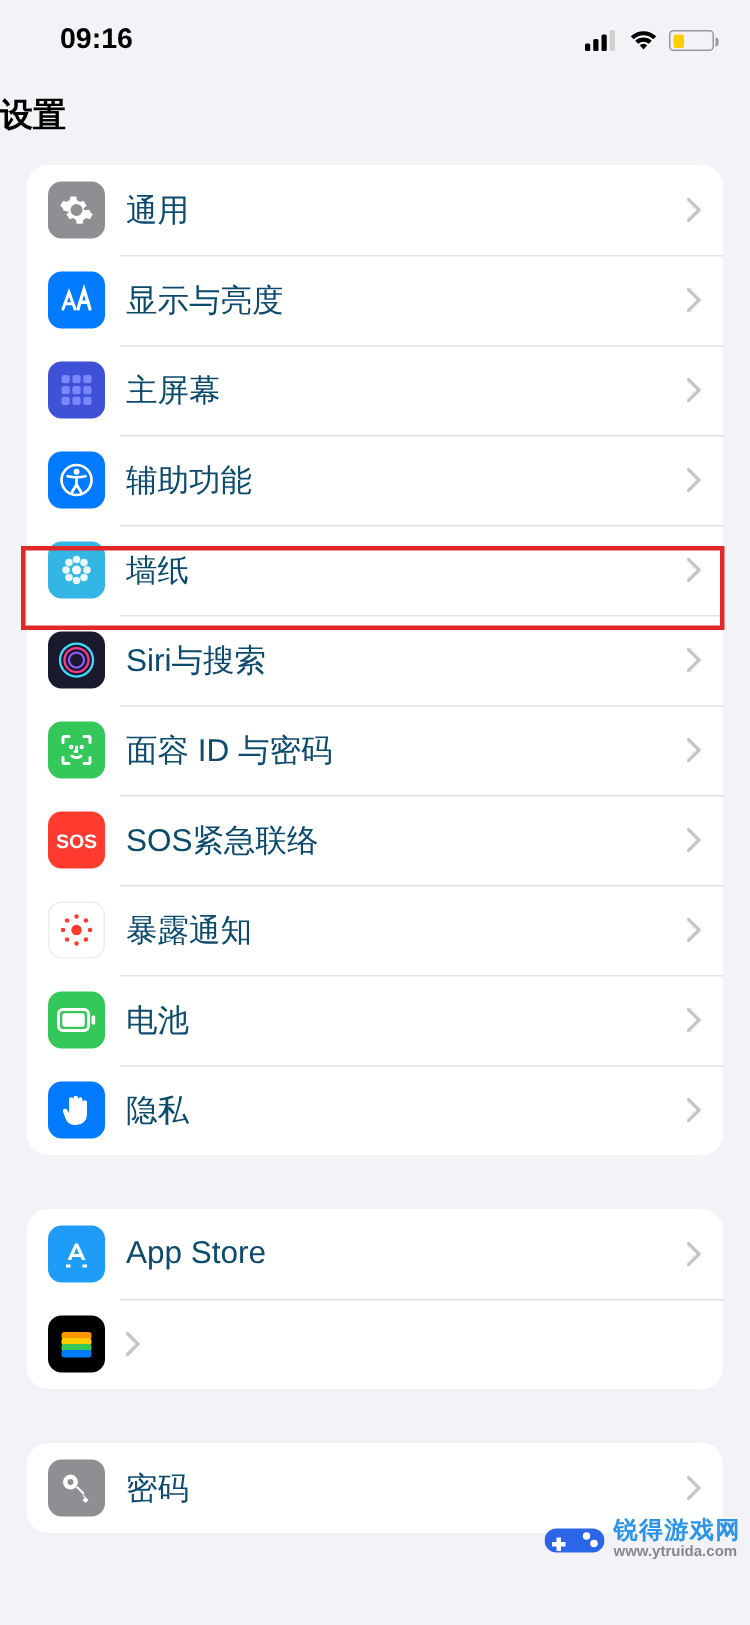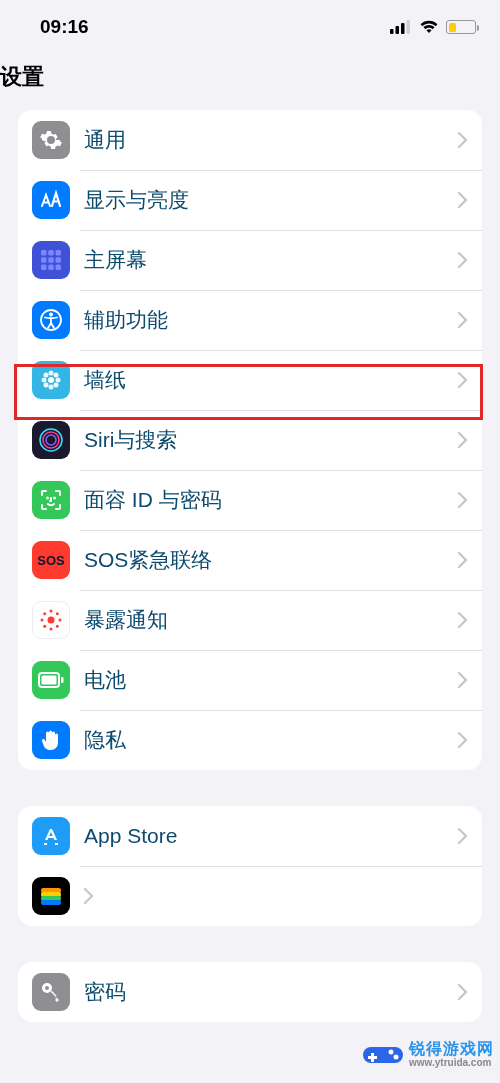--- a/index.html
+++ b/index.html
@@ -8,21 +8,21 @@
   .status-right { display: flex; align-items: center; gap: 7px; }
   .header { text-align: left; padding: 8px 0 18px; }
   .header-title { font-size: 22px; font-weight: 600; }
   .group { background: #fff; margin: 0 18px 36px; border-radius: 14px; overflow: hidden; }
   .row { display: flex; align-items: center; height: 60px; padding: 0 14px; position: relative; }
   .row + .row::before { content: ""; position: absolute; top: 0; left: 62px; right: 0; height: 1px; background: #e0e0e3; }
   .icon { width: 38px; height: 38px; border-radius: 9px; flex-shrink: 0; display: flex; align-items: center; justify-content: center; margin-right: 14px; }
   .label { flex: 1; font-size: 21px; color: #0c4a6e; }
   .chevron { color: #c6c6c9; }
   .highlight { position: absolute; border: 3px solid #e02828; pointer-events: none; z-index: 5; }
-  .watermark { position: absolute; right: 0; bottom: 8px; display: flex; align-items: center; gap: 6px; background: rgba(255,255,255,0.0); padding: 4px 6px; }
+  .watermark { position: absolute; right: 0; bottom: 36px; display: flex; align-items: center; gap: 6px; background: rgba(255,255,255,0.0); padding: 4px 6px; }
   .wm-icon { width: 40px; height: 32px; }
   .wm-text { display: flex; flex-direction: column; line-height: 1.05; font-weight: 700; }
   .wm-top { font-size: 16px; color: #2b93e8; letter-spacing: 1px; }
   .wm-bottom { font-size: 10px; color: #888; }
   .battery { width: 30px; height: 14px; border: 1.5px solid #999; border-radius: 3px; position: relative; display: flex; align-items: center; padding: 1.5px; }
   .battery::after { content: ""; position: absolute; right: -4px; top: 4px; width: 2.5px; height: 6px; background: #999; border-radius: 0 2px 2px 0; }
   .battery-fill { width: 30%; height: 100%; background: #ffcc00; border-radius: 1.5px; }
 </style>
 </head>
 <body>
@@ -156,21 +156,21 @@
           <path d="M12 10v3h-1M9 16c1.5 1.5 4.5 1.5 6 0"></path>
         </svg>
     </div>
     <span class="label">面容 ID 与密码</span>
     <svg class="chevron" width="10" height="16" viewBox="0 0 10 16">
         <path d="M1 1l7 7-7 7" stroke="currentColor" stroke-width="2.2" fill="none" stroke-linecap="round"></path>
       </svg>
   </div>
 
   <div class="row">
-    <div class="icon" style="background:#ff3b30;color:#0f172a;font-weight:700;font-size:13px">SOS</div>
+    <div class="icon" style="background:#ff3b30;color:#ffffff;font-weight:700;font-size:13px">SOS</div>
     <span class="label">SOS紧急联络</span>
     <svg class="chevron" width="10" height="16" viewBox="0 0 10 16">
         <path d="M1 1l7 7-7 7" stroke="currentColor" stroke-width="2.2" fill="none" stroke-linecap="round"></path>
       </svg>
   </div>
 
   <div class="row">
     <div class="icon" style="background:#fff;border:1px solid #eee">
       <svg width="26" height="26" viewBox="0 0 26 26">
           <g fill="#ff3b30">

